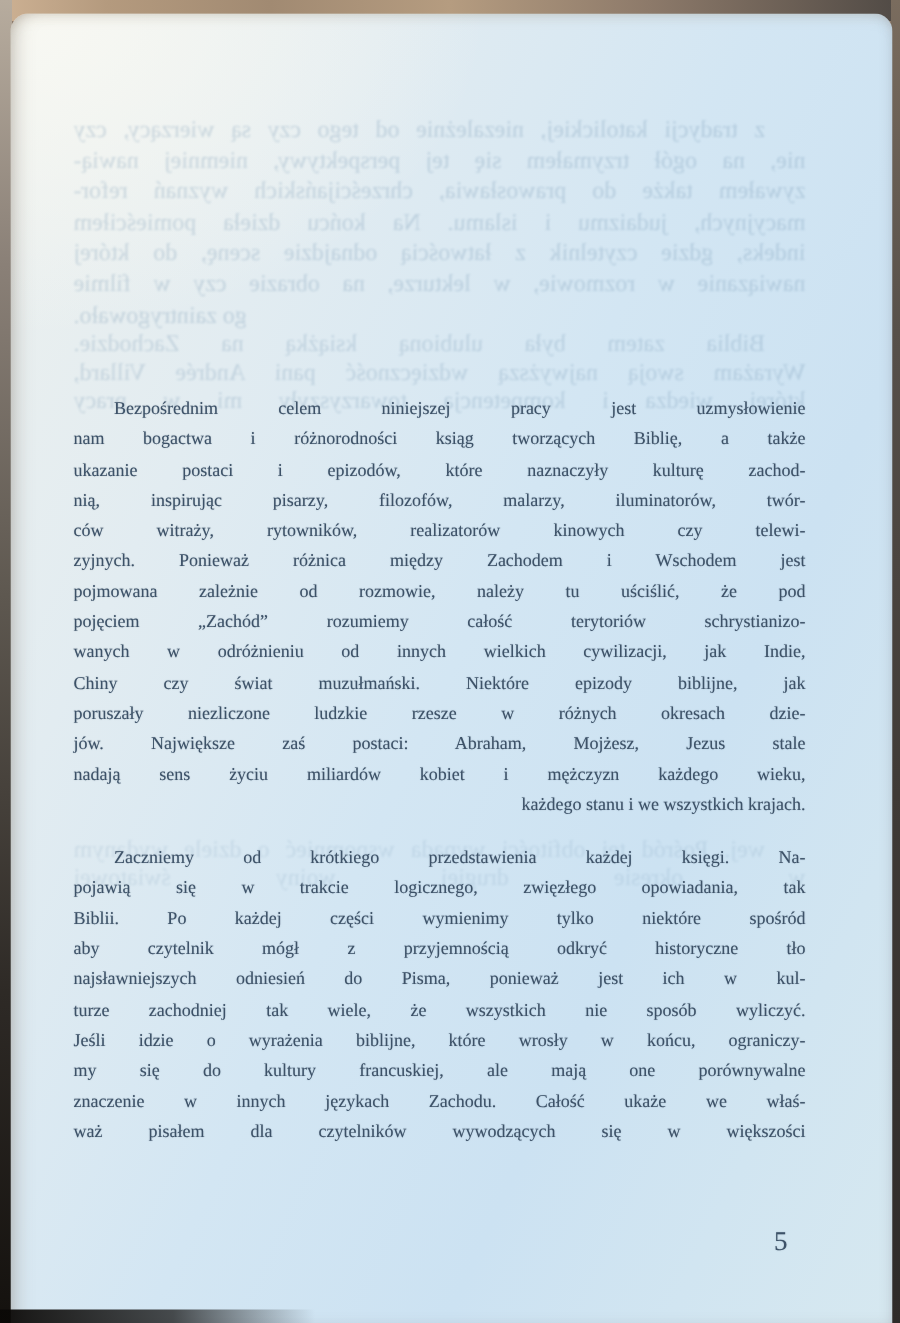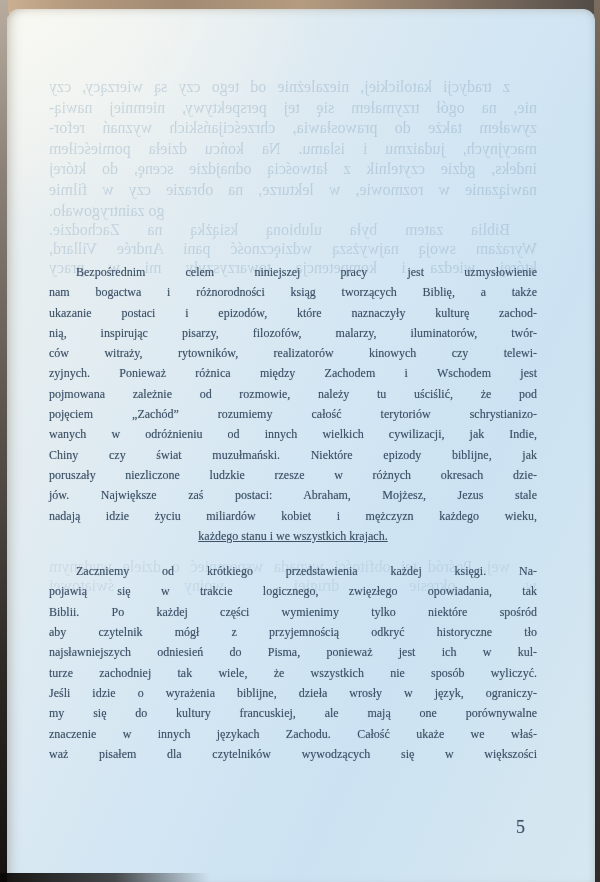--- a/index.html
+++ b/index.html
@@ -55,21 +55,21 @@
     text-align:center;font-size:28px;color:#2e4459;letter-spacing:0.5px;
     text-shadow:0 0 1px rgba(46,68,89,0.4);
   }
   .textcol{
     position:absolute;left:42px;top:253px;width:488px;z-index:2;
     color:#3d5268;font-size:12px;line-height:20.3px;
     text-shadow:0 0 0.8px rgba(61,82,104,0.45);
   }
   .bline, .lines > div{text-align:justify;text-align-last:justify;}
   .lines > div:first-child{text-indent:27px;}
-  .bline-last{text-align:center;text-decoration:underline;}
+  .bline-last{text-align:right;}
   .para2{margin-top:15px;}
   .pagenum{
     position:absolute;top:808px;left:42px;width:476px;z-index:2;
     text-align:right;font-size:18px;color:#3d5268;
     text-shadow:0 0 0.8px rgba(61,82,104,0.45);
   }
 </style>
 </head>
 <body>
 
@@ -110,33 +110,33 @@
             <div>ukazanie postaci i epizodów, które naznaczyły kulturę zachod-</div>
             <div>nią, inspirując pisarzy, filozofów, malarzy, iluminatorów, twór-</div>
             <div>ców witraży, rytowników, realizatorów kinowych czy telewi-</div>
             <div>zyjnych. Ponieważ różnica między Zachodem i Wschodem jest</div>
             <div>pojmowana zależnie od rozmowie, należy tu uściślić, że pod</div>
             <div>pojęciem „Zachód” rozumiemy całość terytoriów schrystianizo-</div>
             <div>wanych w odróżnieniu od innych wielkich cywilizacji, jak Indie,</div>
             <div>Chiny czy świat muzułmański. Niektóre epizody biblijne, jak</div>
             <div>poruszały niezliczone ludzkie rzesze w różnych okresach dzie-</div>
             <div>jów. Największe zaś postaci: Abraham, Mojżesz, Jezus stale</div>
-            <div>nadają idzie życiu miliardów kobiet i mężczyzn każdego wieku,</div>
+            <div>nadają sens życiu miliardów kobiet i mężczyzn każdego wieku,</div>
           </div>
         <div class="bline-last">każdego stanu i we wszystkich krajach.</div>
       </div>
       <div class="para2">
         <div class="lines">
             <div>Zaczniemy od krótkiego przedstawienia każdej księgi. Na-</div>
             <div>pojawią się w trakcie logicznego, zwięzłego opowiadania, tak</div>
             <div>Biblii. Po każdej części wymienimy tylko niektóre spośród</div>
             <div>aby czytelnik mógł z przyjemnością odkryć historyczne tło</div>
             <div>najsławniejszych odniesień do Pisma, ponieważ jest ich w kul-</div>
             <div>turze zachodniej tak wiele, że wszystkich nie sposób wyliczyć.</div>
-            <div>Jeśli idzie o wyrażenia biblijne, dzieła wrosły w język, ograniczy-</div>
+            <div>Jeśli idzie o wyrażenia biblijne, które wrosły w końcu, ograniczy-</div>
             <div>my się do kultury francuskiej, ale mają one porównywalne</div>
             <div>znaczenie w innych językach Zachodu. Całość ukaże we właś-</div>
             <div>waż pisałem dla czytelników wywodzących się w większości</div>
           </div>
       </div>
     </div>
 
     <div class="pagenum">5</div>
   </div>
 

